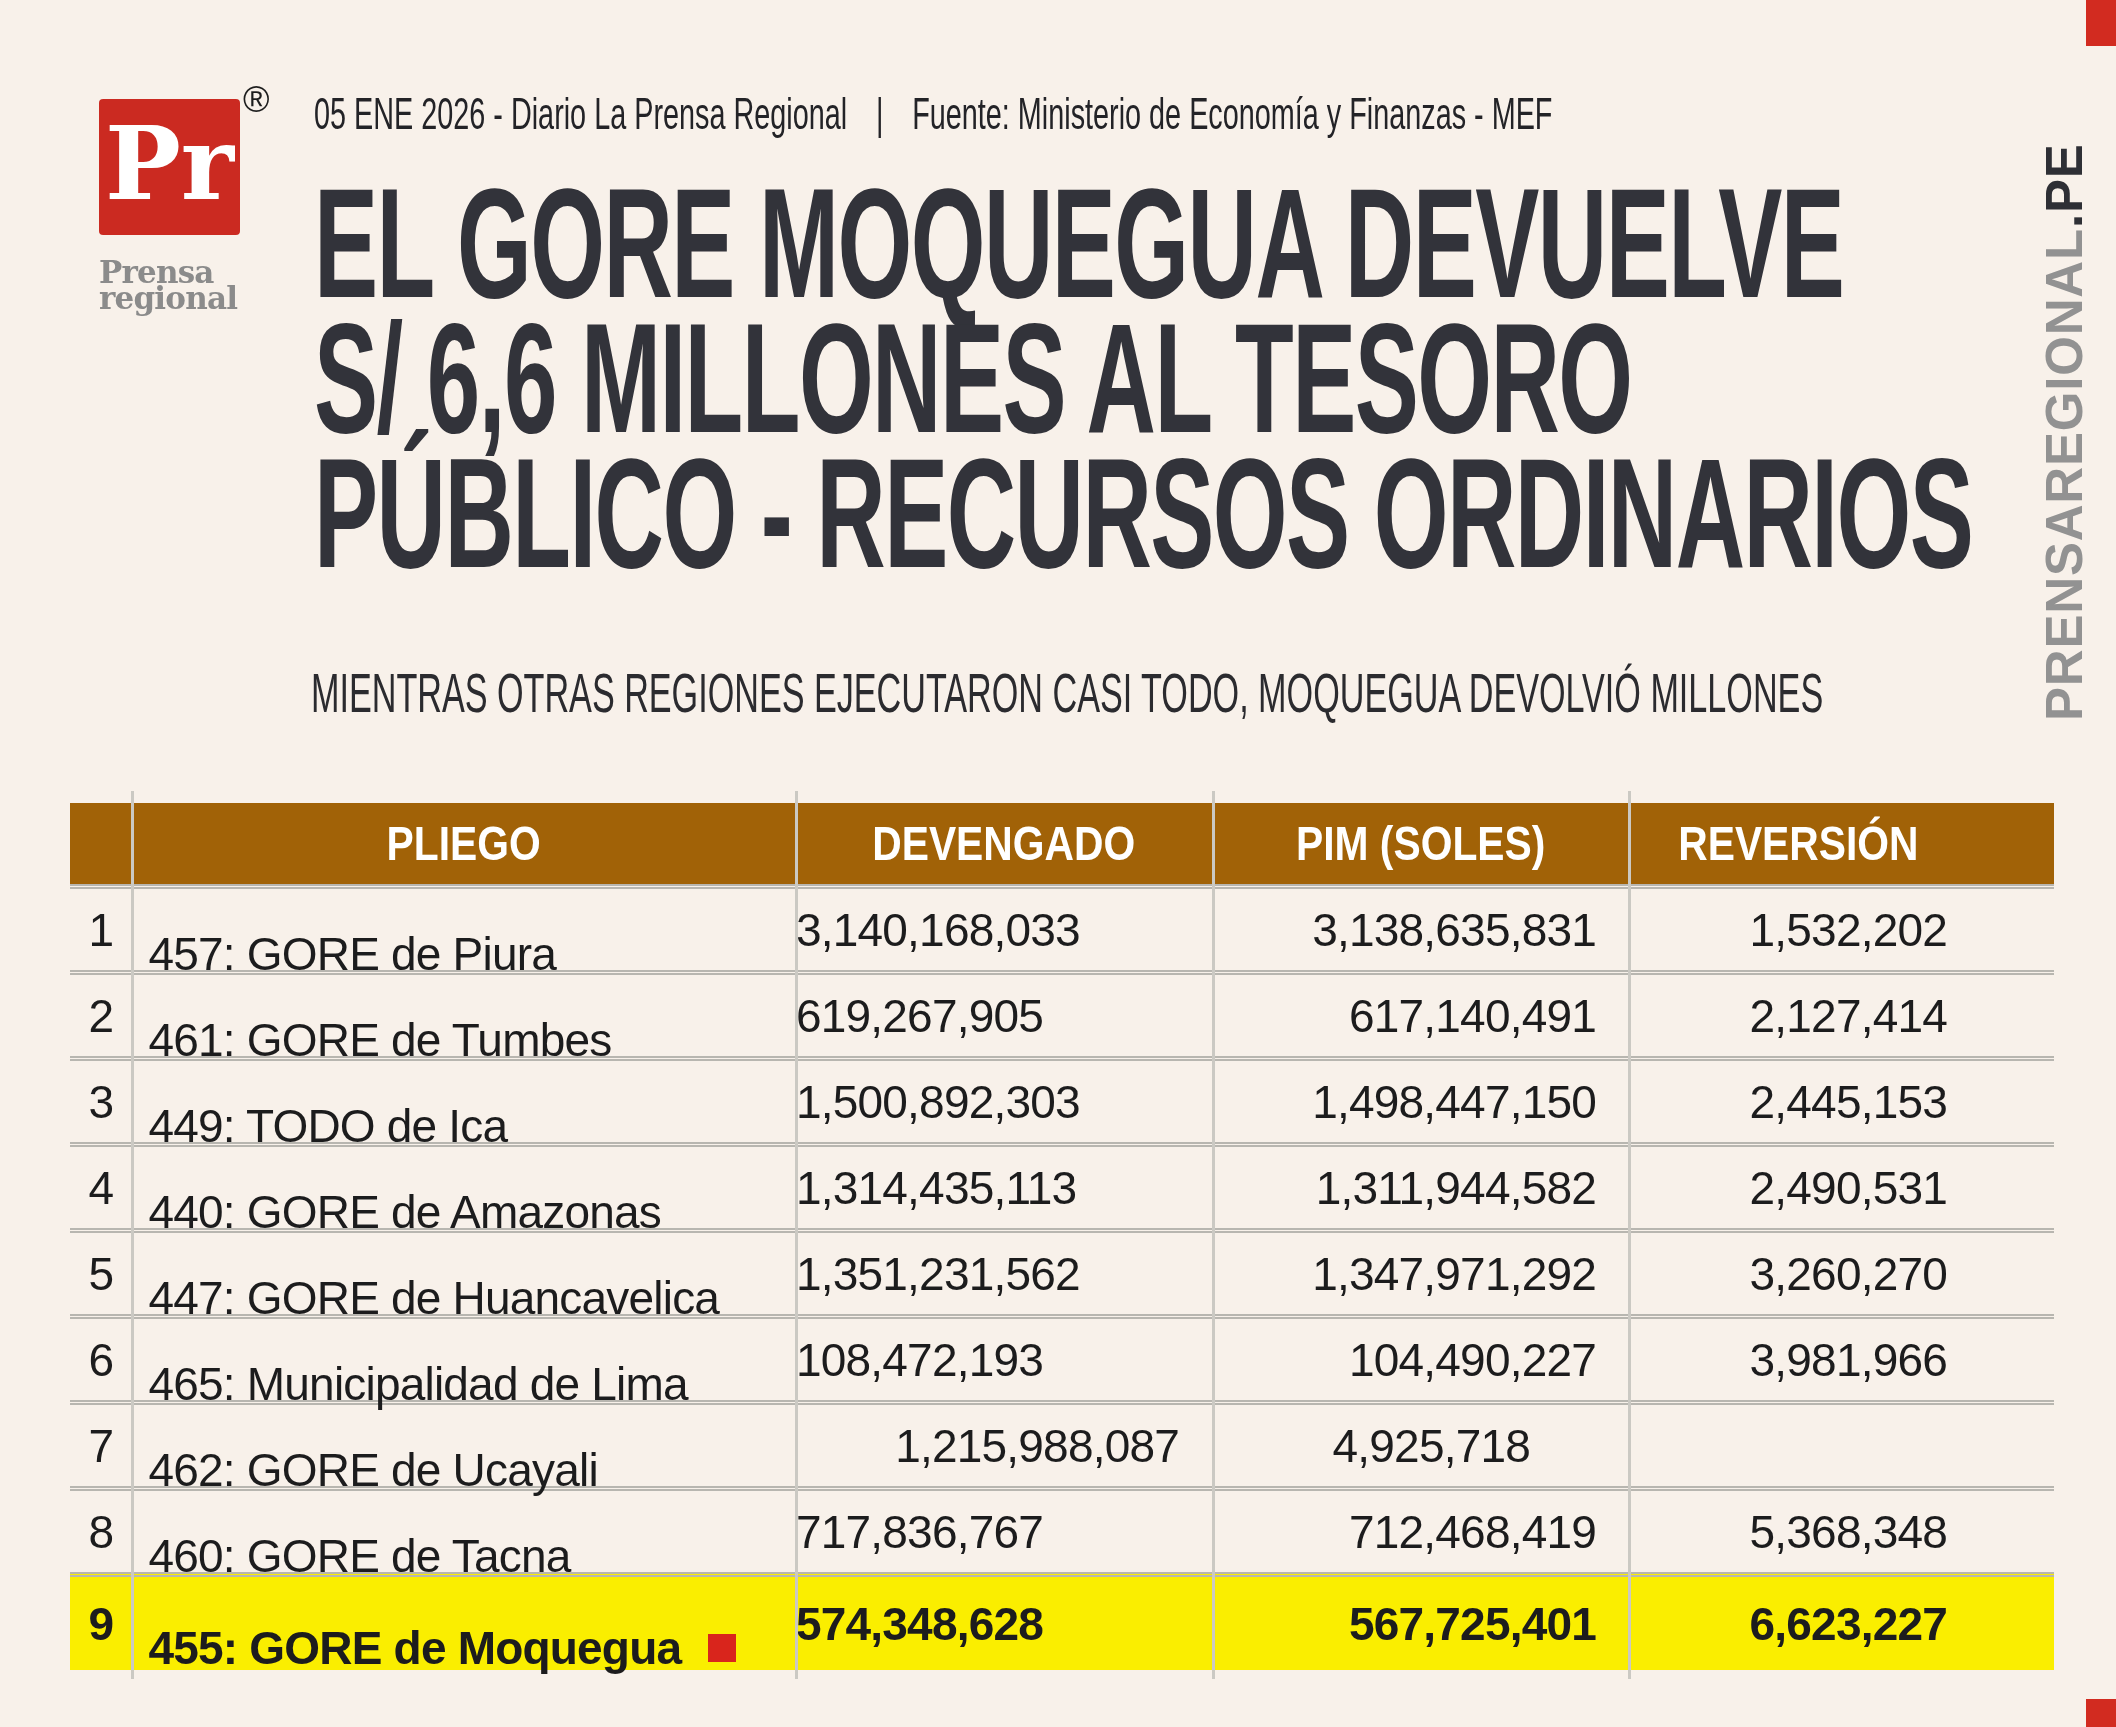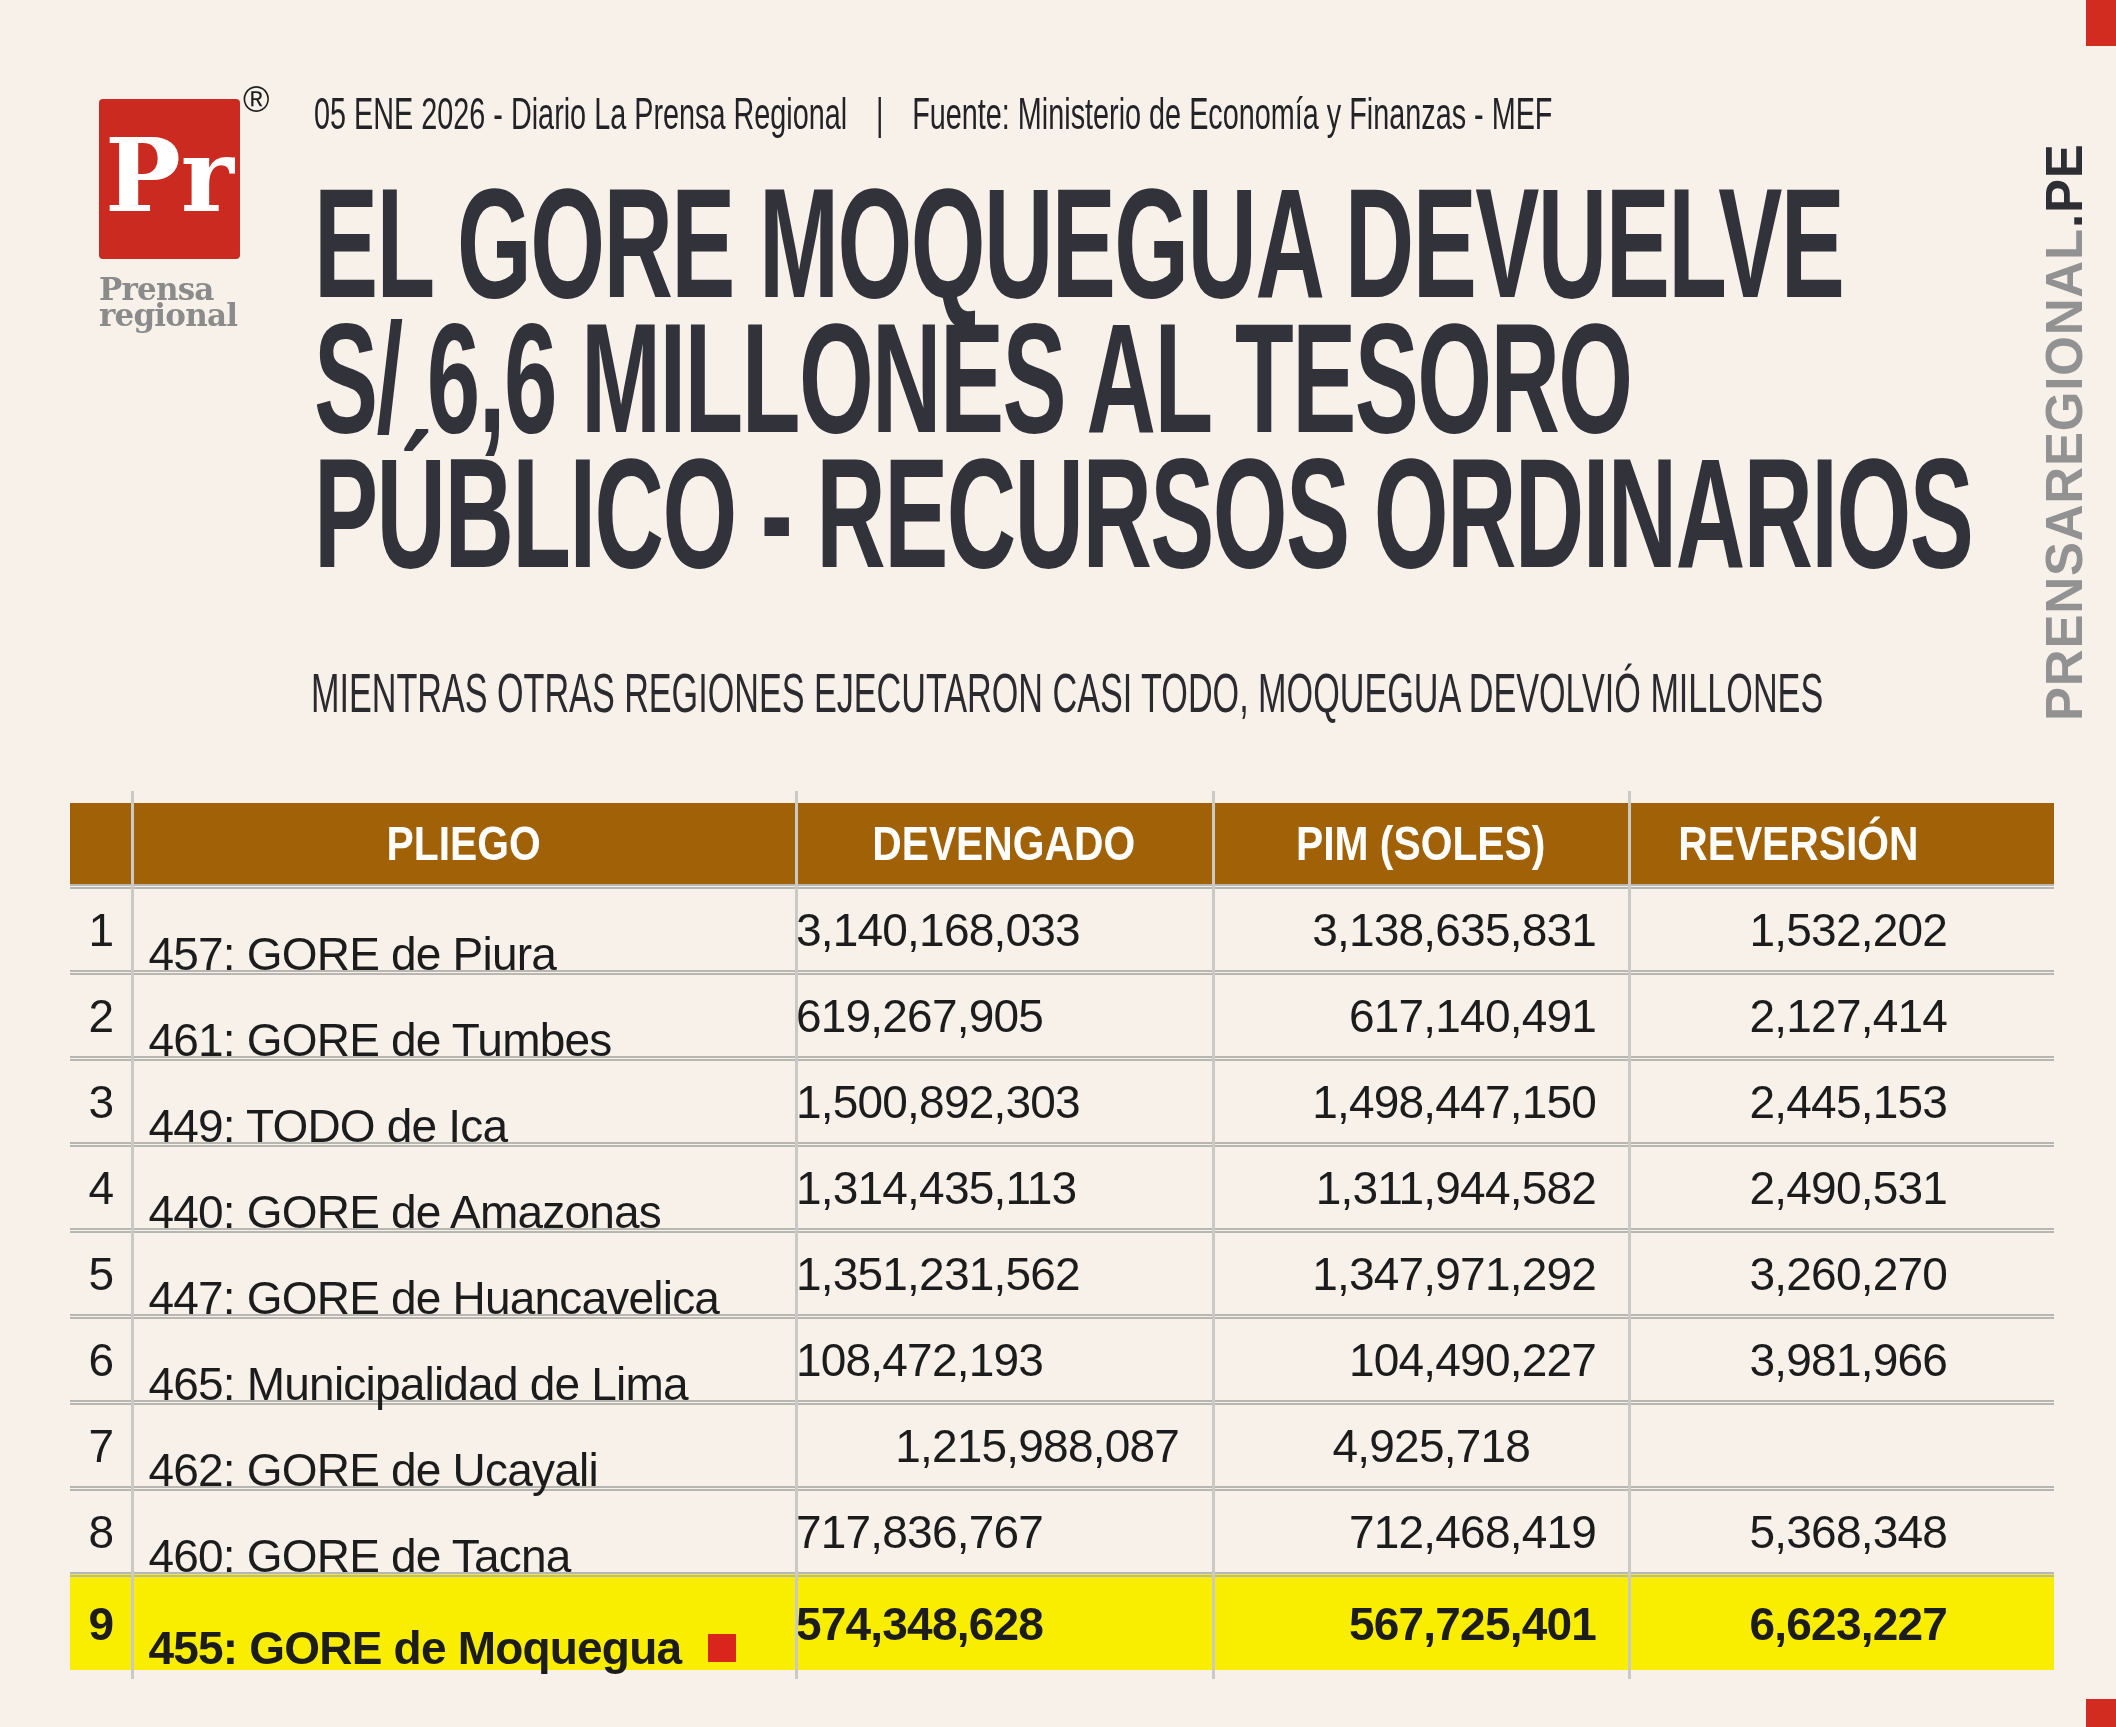--- a/index.html
+++ b/index.html
@@ -5,26 +5,26 @@
   html,body{margin:0;padding:0;background:#e8e4de;}
   .canvas{
     position:relative;width:2116px;height:1728px;overflow:hidden;
     background:#F8F1EA;font-family:"Liberation Sans",sans-serif;
   }
   
   .corner-tr{position:absolute;left:2086px;top:0;width:30px;height:46px;background:#D22B20;}
   .corner-br{position:absolute;left:2086px;top:1699px;width:30px;height:28px;background:#D22B20;}
 
   
-  .logo-square{position:absolute;left:99px;top:99px;width:141px;height:160px;background:#CB2A21;
+  .logo-square{position:absolute;left:99px;top:99px;width:141px;height:136px;background:#CB2A21;
     border-radius:4.1px;display:flex;align-items:center;justify-content:center;}
   .logo-monogram{color:#ffffff;font-family:"DejaVu Serif",serif;font-weight:bold;
     font-size:101px;line-height:1;padding-bottom:6.6px;}
   .logo-reg{position:absolute;left:243px;top:79px;font-size:36px;color:#1d1d1d;}
-  .logo-wordmark{position:absolute;left:99px;top:276px;font-family:"DejaVu Serif",serif;
+  .logo-wordmark{position:absolute;left:99px;top:259px;font-family:"DejaVu Serif",serif;
     font-weight:bold;color:#8B8B8B;font-size:31px;line-height:26px;letter-spacing:-0.8px;}
 
   
   .masthead{position:absolute;left:314px;top:88px;white-space:nowrap;}
   .cond-m{display:inline-block;transform:scaleX(0.64);transform-origin:left top;
     font-size:45px;color:#232327;white-space:nowrap;}
   .pipe{margin:0 45px;}
 
   
   .headline{position:absolute;left:314px;top:175px;}

